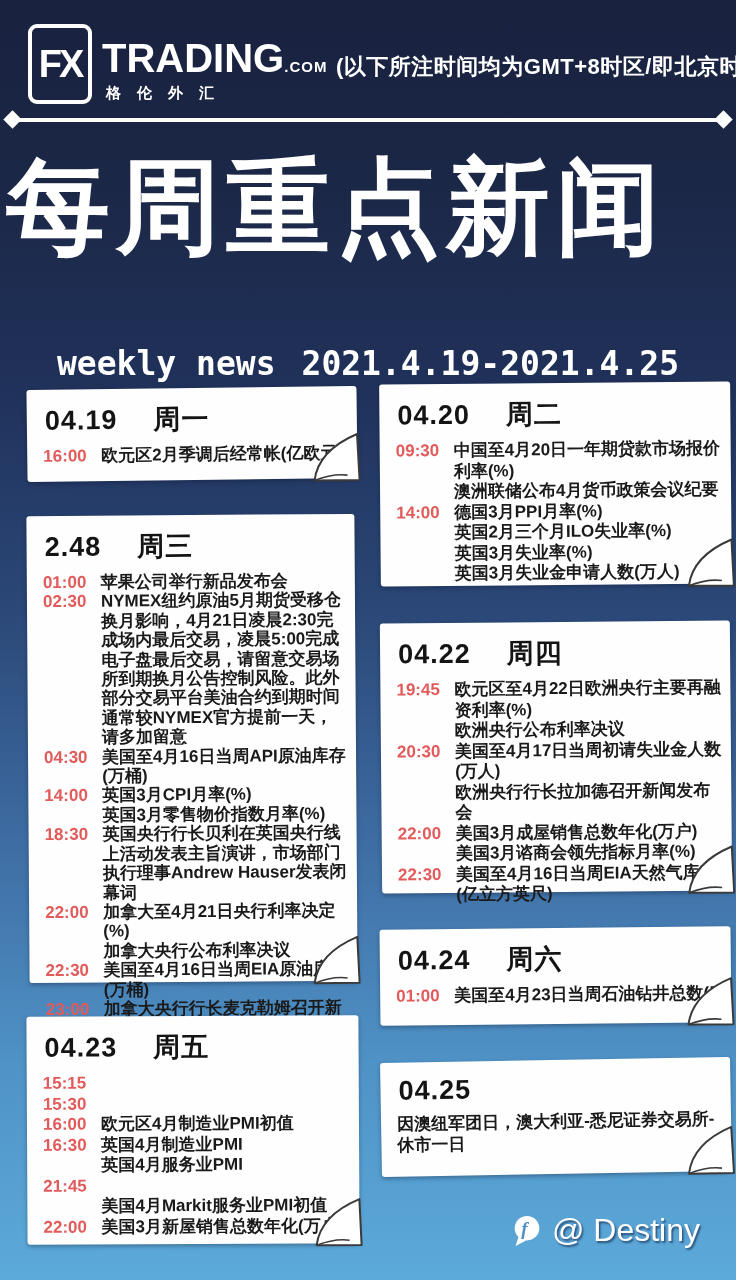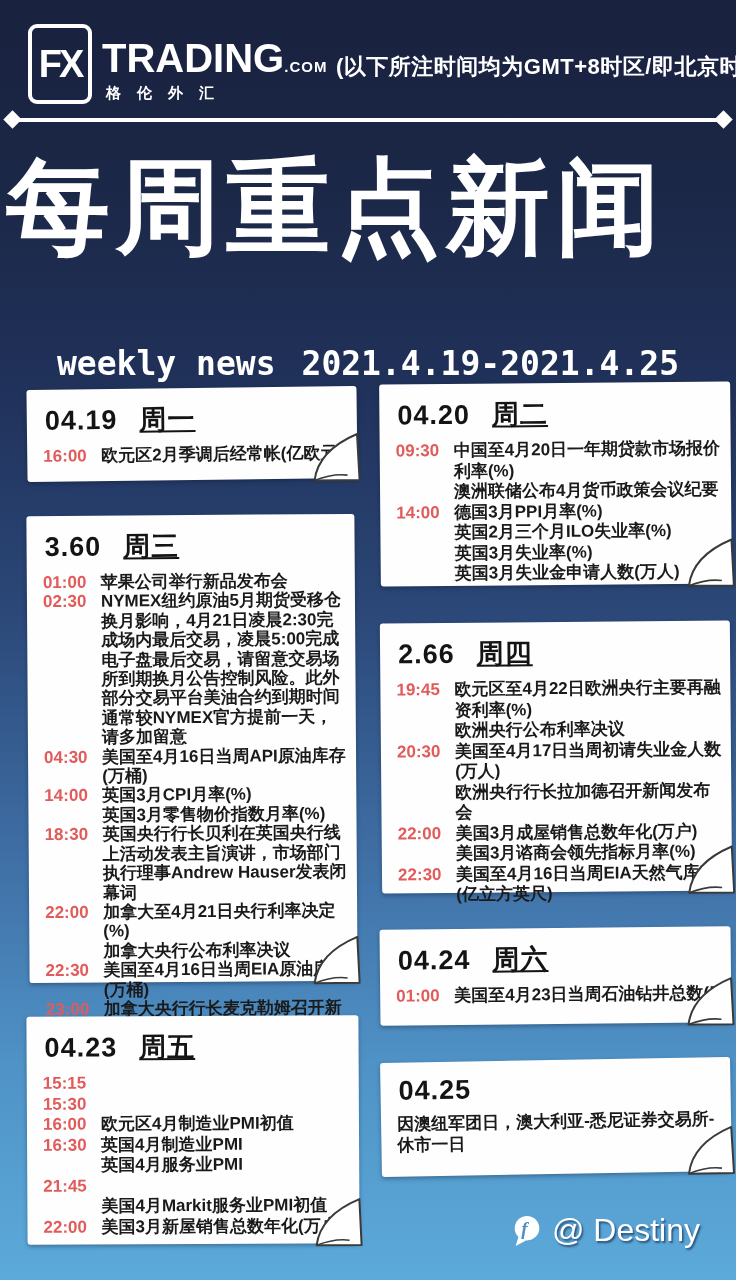--- a/index.html
+++ b/index.html
@@ -22,21 +22,21 @@
   
   .main-title{position:absolute;top:150px;left:0;width:612px;text-align:center;
     color:#fff;font-weight:900;font-size:104px;letter-spacing:6px;line-height:1.1;white-space:nowrap;margin-left:6px;}
   .subtitle{position:absolute;top:296px;left:0;width:736px;text-align:center;color:#fff;
     font-family:"DejaVu Sans Mono","Liberation Mono",monospace;font-weight:bold;font-size:33px;white-space:nowrap;margin-top:48px;}
   .subtitle .sep{display:inline-block;width:26px;}
   
   .card{position:absolute;background:#fefefe;border-radius:3px;box-sizing:border-box;
     padding:13px 8px 10px 16px;box-shadow:0 2px 4px rgba(8,18,40,.35);}
   .card h2{margin:0 0 8px 2px;font-size:27px;font-weight:900;color:#141414;letter-spacing:1px;}
-  .card h2 .wd{margin-left:22px;text-decoration:underline;}
+  .card h2 .wd{margin-left:36px;}
   .event{display:flex;align-items:flex-start;font-weight:bold;font-size:17px;line-height:20.5px;color:#1a1a1a;}
   .time{flex:0 0 48px;margin-right:10px;color:#e25b5b;white-space:nowrap;}
   .etext{flex:1;}
   .c0{left:27px;top:388px;width:330px;height:92px;transform:rotate(-0.7deg);}
   .c1{left:380px;top:383px;width:351px;height:202px;transform:rotate(-0.5deg);}
   .c2{left:28px;top:515px;width:328px;height:467px;transform:rotate(-0.4deg);}
   .c2 .event{line-height:19.4px;}
   .c3{left:381px;top:622px;width:350px;height:270px;transform:rotate(-0.5deg);}
   .c4{left:27px;top:1016px;width:332px;height:228px;transform:rotate(-0.3deg);}
   .c5{left:380px;top:928px;width:351px;height:96px;transform:rotate(-0.6deg);}
@@ -111,21 +111,21 @@
         <span class="etext">英国3月失业金申请人数(万人)</span>
       </div>
     </div>
   <svg class="curl" viewBox="0 0 54 54">
     <path d="M7 52 Q11 22 50 6 L52 52 Z" fill="#ffffff" stroke="#3a3a3a" stroke-width="2" stroke-linejoin="round"></path>
     <path d="M7 52 Q25 45 40 47" fill="none" stroke="#3a3a3a" stroke-width="1.6"></path>
   </svg>
 </section>
 
 <section class="card c2">
-  <h2><span>3.60</span><span class="wd">周三</span></h2>
+  <h2><span>2.48</span><span class="wd">周三</span></h2>
   <div class="events">
       <div class="event">
         <span class="time">01:00</span>
         <span class="etext">苹果公司举行新品发布会</span>
       </div>
       <div class="event">
         <span class="time">02:30</span>
         <span class="etext">NYMEX纽约原油5月期货受移仓换月影响，4月21日凌晨2:30完成场内最后交易，凌晨5:00完成电子盘最后交易，请留意交易场所到期换月公告控制风险。此外部分交易平台美油合约到期时间通常较NYMEX官方提前一天，请多加留意</span>
       </div>
       <div class="event">
@@ -161,21 +161,21 @@
         <span class="etext">加拿大央行行长麦克勒姆召开新闻发布会，讨论货币政策报告</span>
       </div>
     </div>
   <svg class="curl" viewBox="0 0 54 54">
     <path d="M7 52 Q11 22 50 6 L52 52 Z" fill="#ffffff" stroke="#3a3a3a" stroke-width="2" stroke-linejoin="round"></path>
     <path d="M7 52 Q25 45 40 47" fill="none" stroke="#3a3a3a" stroke-width="1.6"></path>
   </svg>
 </section>
 
 <section class="card c3">
-  <h2><span>2.66</span><span class="wd">周四</span></h2>
+  <h2><span>04.22</span><span class="wd">周四</span></h2>
   <div class="events">
       <div class="event">
         <span class="time">19:45</span>
         <span class="etext">欧元区至4月22日欧洲央行主要再融资利率(%)</span>
       </div>
       <div class="event">
         <span class="time"></span>
         <span class="etext">欧洲央行公布利率决议</span>
       </div>
       <div class="event">

